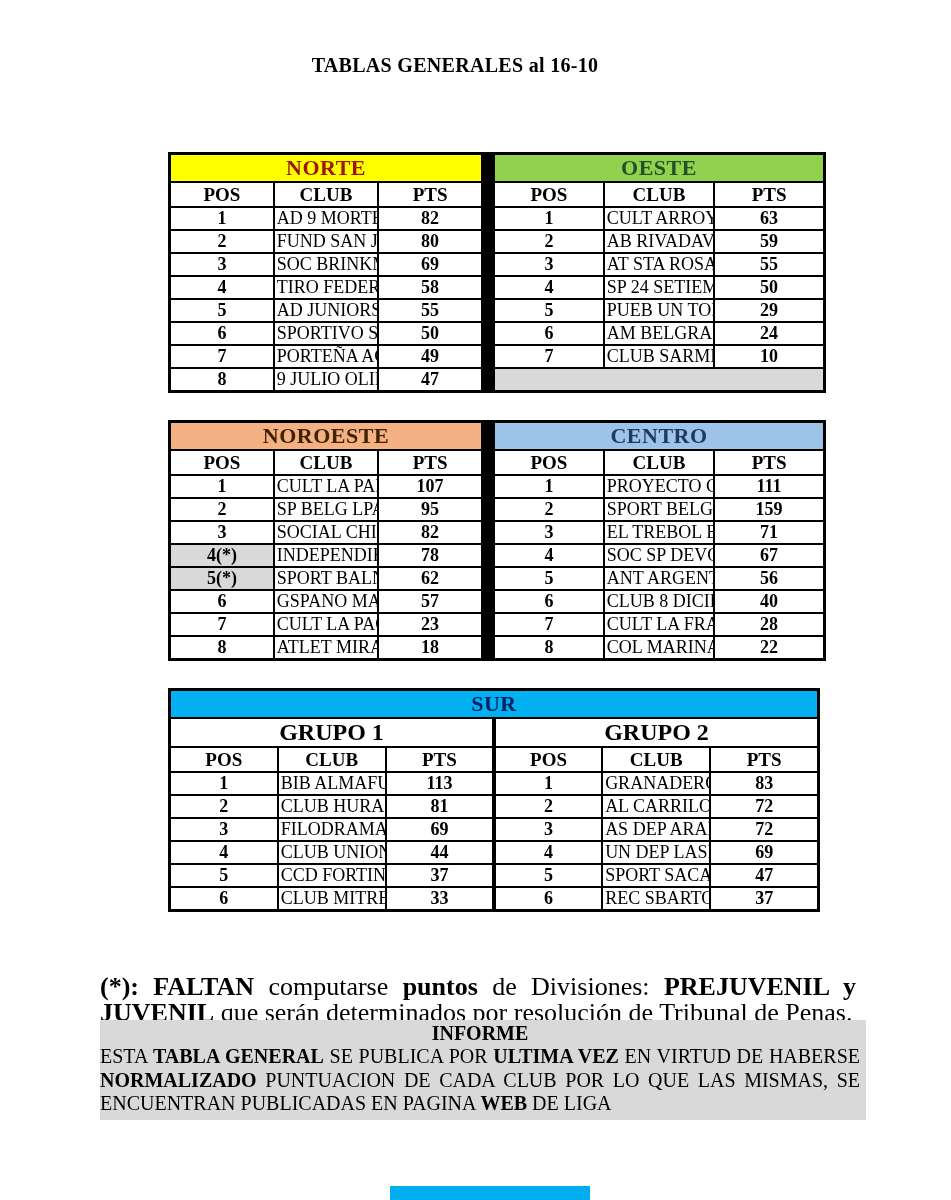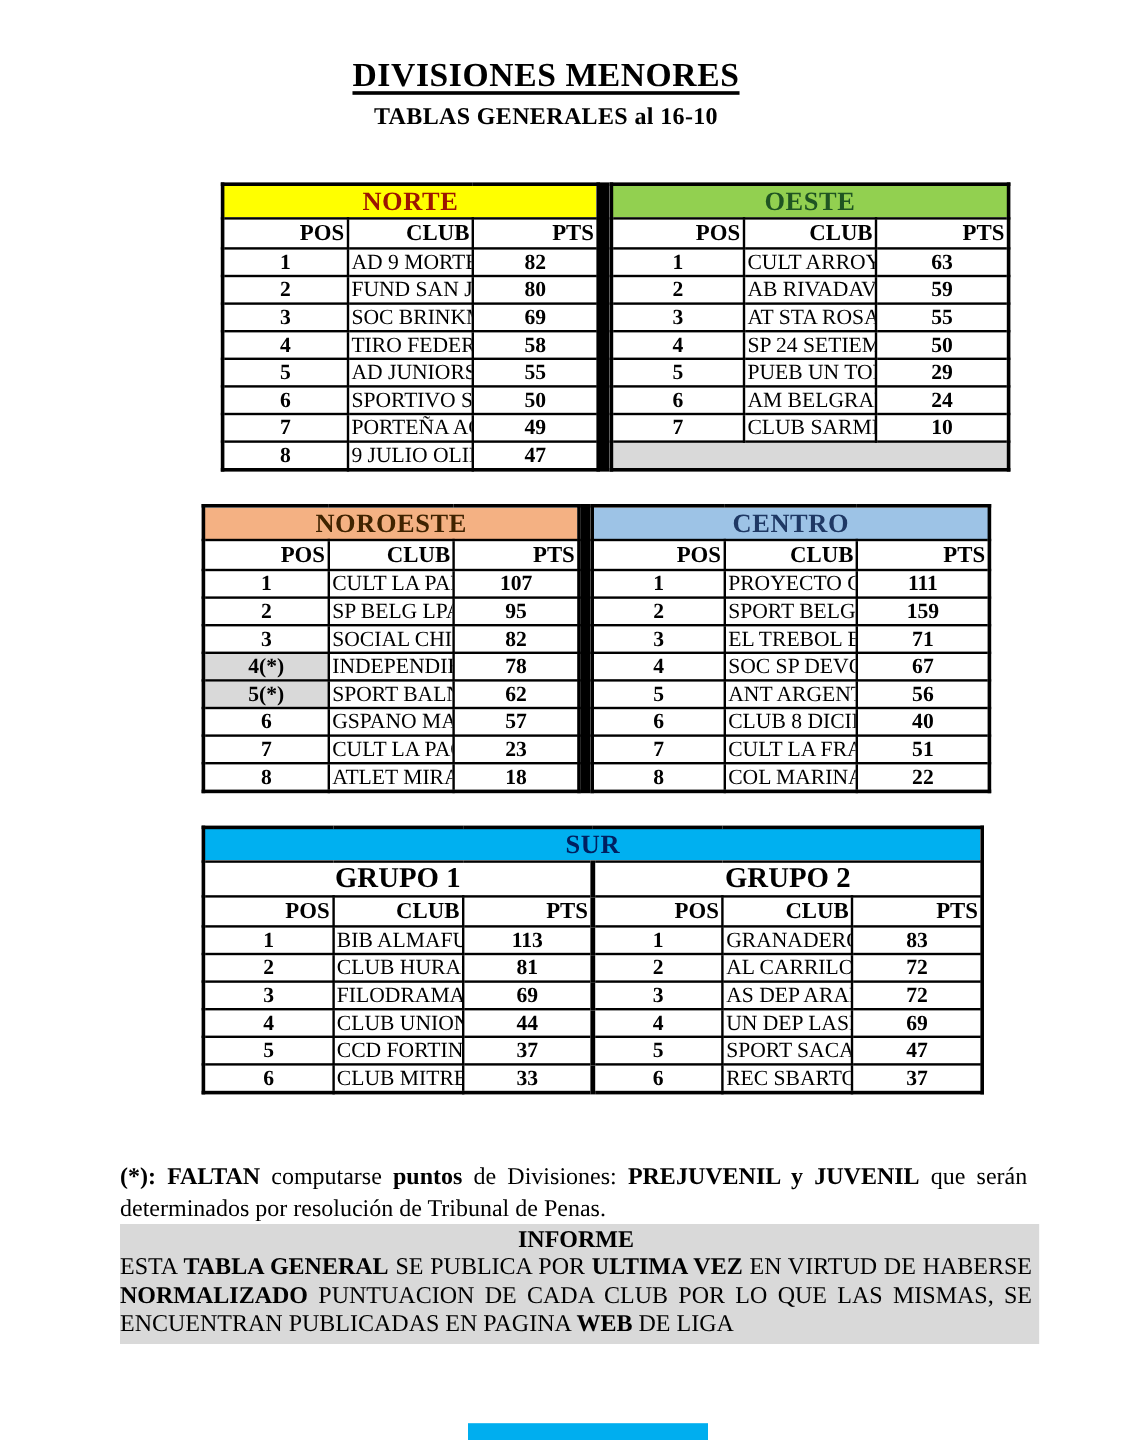--- a/index.html
+++ b/index.html
@@ -11,29 +11,29 @@
   .title1{font-size:28px;font-weight:bold;text-decoration:underline;
           text-decoration-thickness:3px;text-underline-offset:4px;letter-spacing:.5px;}
   .title2{font-size:20px;font-weight:bold;margin-top:6px;letter-spacing:.3px;}
 
   
   table{border-collapse:collapse;table-layout:fixed;background:#fff;}
   td{border:2px solid #000;text-align:center;vertical-align:middle;
      padding:0 2px;overflow:hidden;white-space:nowrap;}
   .outer{border:3px solid #000;}
   .section-header td{height:26px;font-size:22px;font-weight:bold;letter-spacing:.5px;}
-  .colhead td{height:23px;font-size:19px;font-weight:bold;text-align:right;}
+  .colhead td{height:23px;font-size:19px;font-weight:bold;}
   tr.drow td{height:21px;font-size:18px;}
   td.pos,td.pts{font-weight:bold;}
   td.club{font-weight:normal;}
   td.gray{background:var(--gray,#D9D9D9);}
   td.filler{background:var(--gray,#D9D9D9);}
 
   .pair{position:absolute;left:168px;display:flex;align-items:stretch;}
-  .pair-1{top:152px;margin-left:16px;}
+  .pair-1{top:152px;}
   .pair-2{top:420px;}
   .vdivider{width:8px;background:#000;}
 
   .t-left{width:316px;}
   .t-left td.pos{width:62px;}  .t-left td.club{width:200px;} .t-left td.pts{width:50px;}
   .t-right{width:334px;}
   .t-right td.pos{width:62px;} .t-right td.club{width:212px;} .t-right td.pts{width:56px;}
 
   
   .norte   .section-header td{background:var(--norte-bg,#FFFF00);color:var(--norte-text,#9C1500);}
@@ -44,41 +44,40 @@
 
   
   .sur{position:absolute;top:688px;left:168px;width:652px;}
   .sur td.pos{width:62px;} .sur td.pts{width:58px;}
   .sur td.club1{width:202px;} .sur td.club2{width:204px;}
   .sur .grow td{height:24px;font-size:24px;font-weight:bold;}
   .sur td.g2{border-left:4px solid #000;}
 
   
   .footnote{position:absolute;top:948px;left:100px;width:756px;
-            font-size:20px;line-height:26px;text-align:justify;}
+            font-size:26px;line-height:26px;text-align:justify;}
   .footnote .b{font-weight:bold;}
 
   
   .informe{position:absolute;top:1020px;left:100px;width:760px;
            background:var(--gray,#D9D9D9);padding:2px 6px 4px 0;}
   .informe-heading{text-align:center;font-weight:bold;font-size:20px;line-height:23px;}
   .informe-body{font-size:20px;line-height:23.5px;text-align:justify;}
   .informe-body .b{font-weight:bold;}
 
   
   .peek-bar{position:absolute;top:1186px;left:390px;width:200px;height:14px;
             background:var(--peek-bar,#00AEEF);}
 </style>
 </head>
 <body>
 
 <div class="page">
 
   <div class="title-block">
-    <div class="title1">DIVISIONES MENORES</div>
     <div class="title2">TABLAS GENERALES al 16-10</div>
   </div>
 
   <div class="pair pair-1">
     <table class="outer t-left norte">
       <tbody>
           <tr class="section-header">
         <td colspan="3">NORTE</td>
       </tr>
       <tr class="colhead">
@@ -279,21 +278,21 @@
             <td class="pts">56</td>
           </tr>
           <tr class="drow">
             <td class="pos">6</td>
             <td class="club">CLUB 8 DICIEMBRE</td>
             <td class="pts">40</td>
           </tr>
           <tr class="drow">
             <td class="pos">7</td>
             <td class="club">CULT LA FRANCIA</td>
-            <td class="pts">51</td>
+            <td class="pts">28</td>
           </tr>
           <tr class="drow">
             <td class="pos">8</td>
             <td class="club">COL MARINA FC</td>
             <td class="pts">22</td>
           </tr>
         </tbody>
     </table>
   </div>
 

